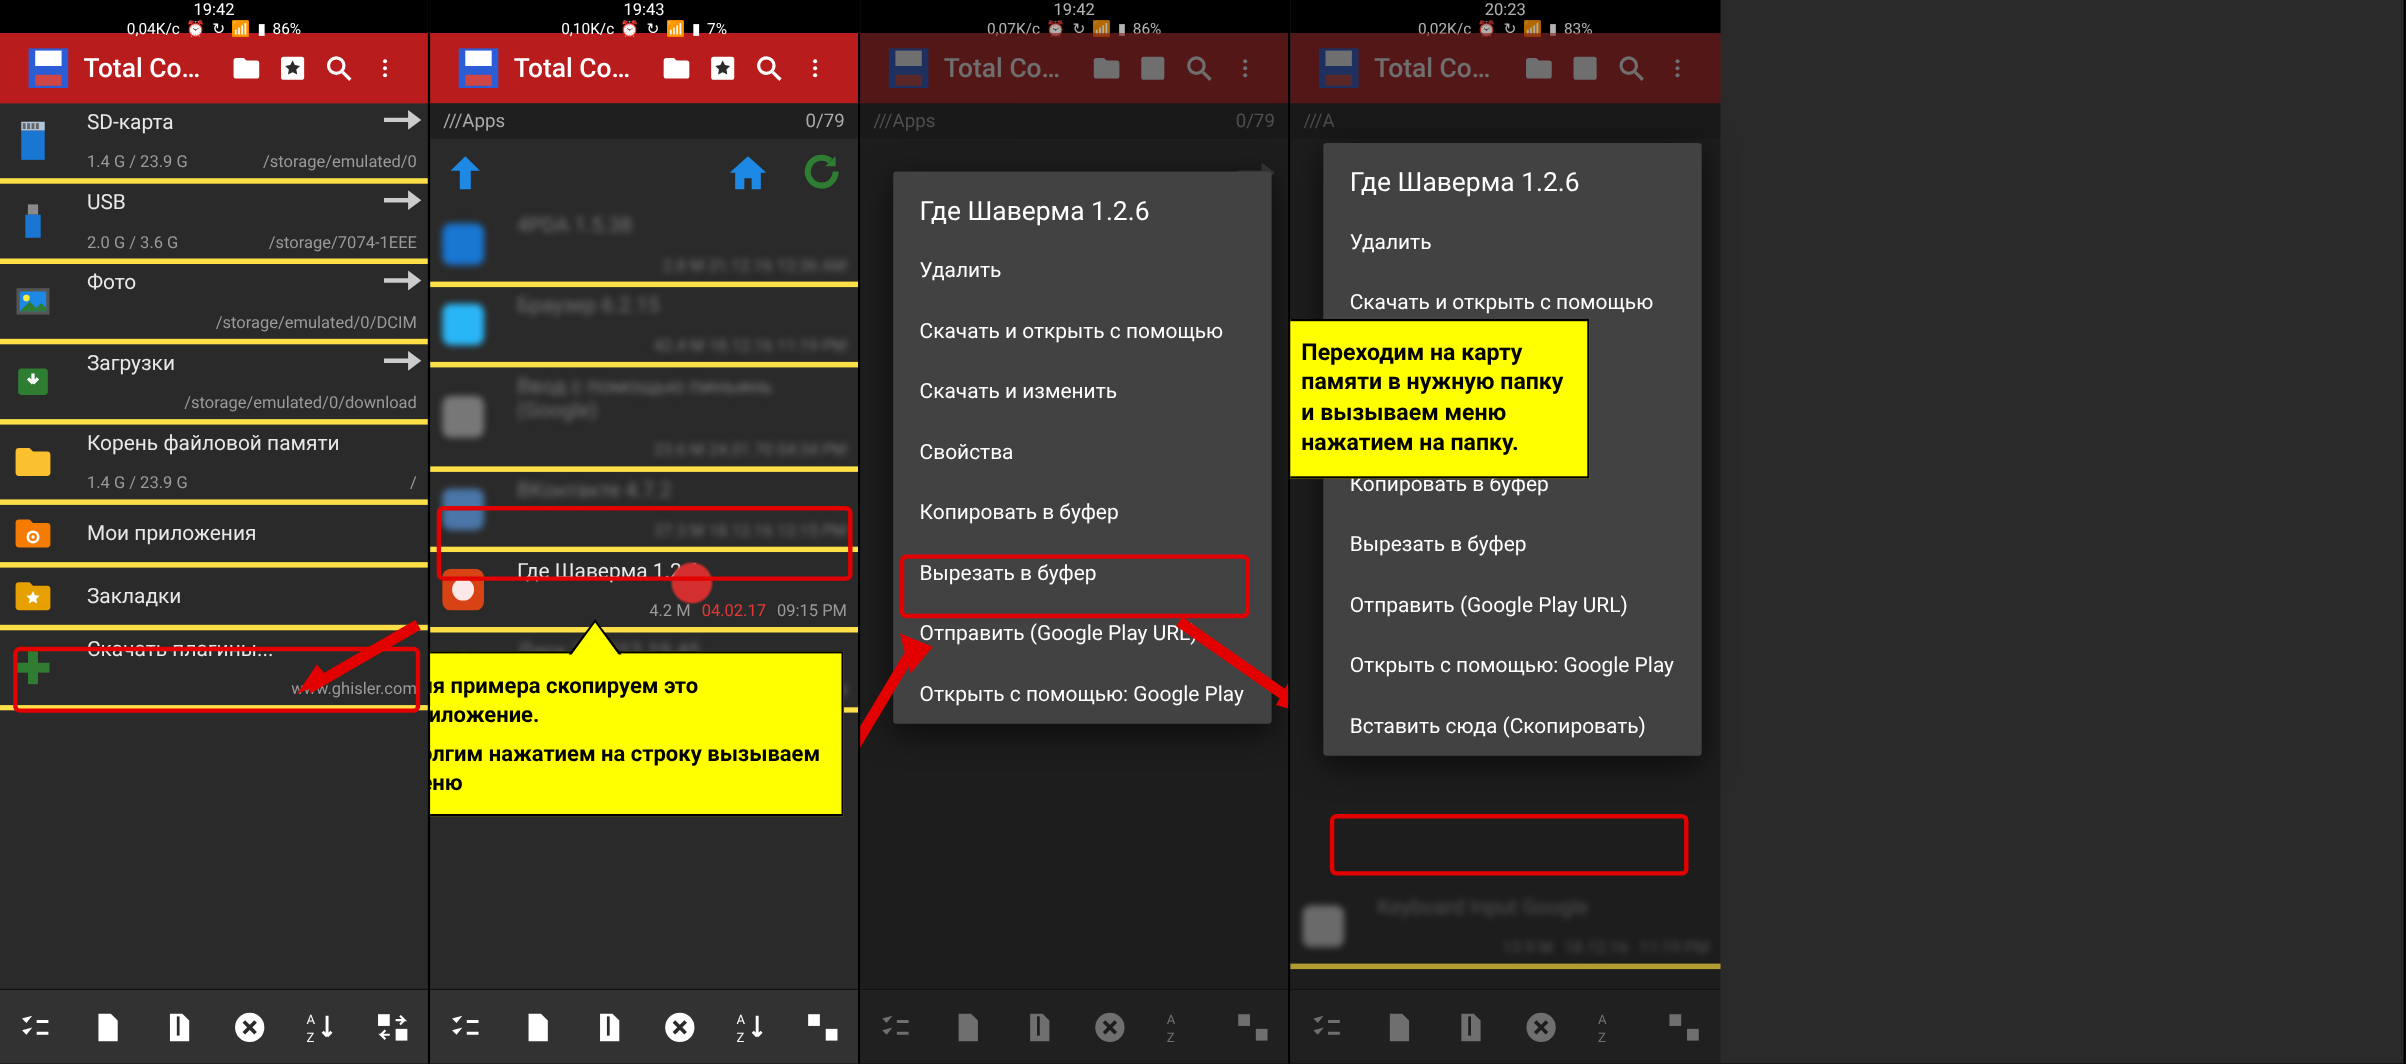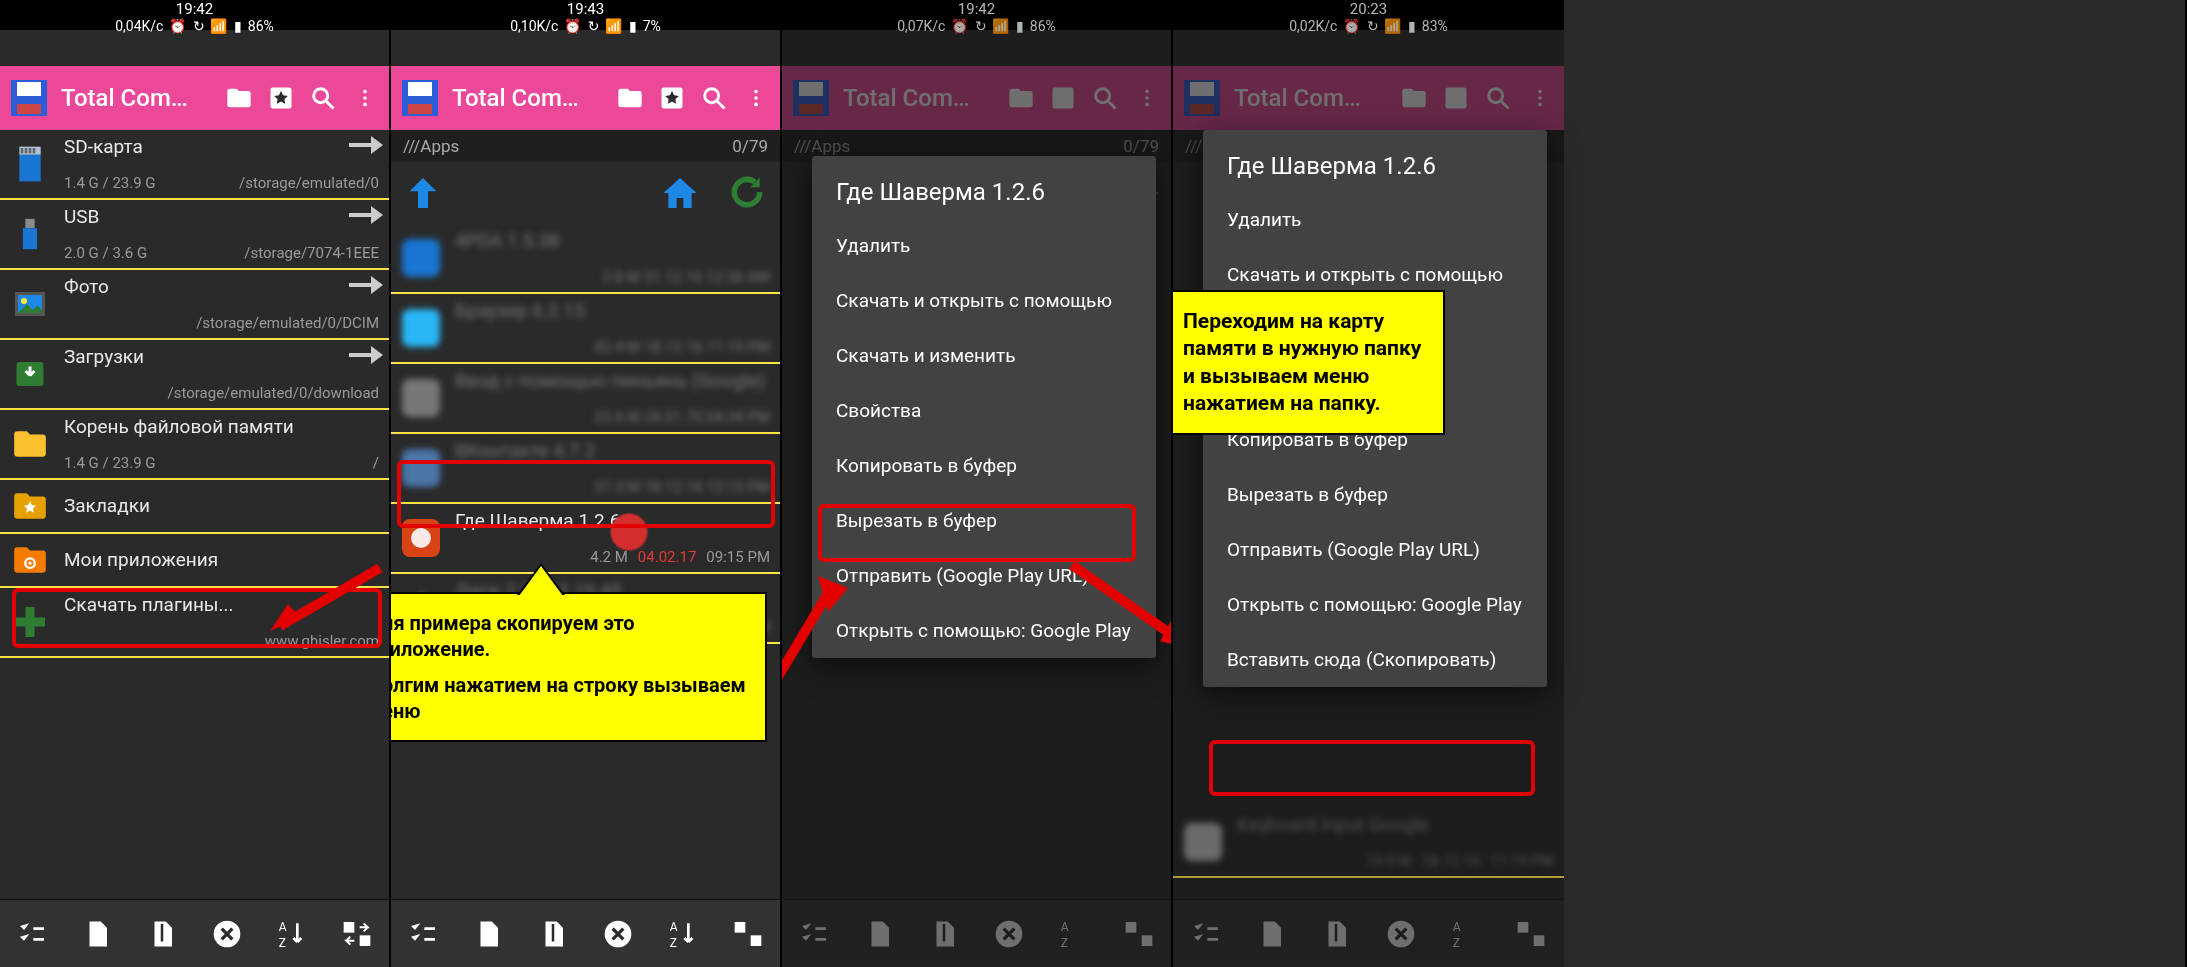--- a/index.html
+++ b/index.html
@@ -1,34 +1,34 @@
 <!DOCTYPE html>
 <html><head>
 <meta charset="utf-8">
 <style>
 * { margin:0; padding:0; box-sizing:border-box; font-family:Roboto,Arial,sans-serif; }
 body { background:#000; display:flex; width:2187px; height:967px; }
 .phone { position:relative; width:391px; height:967px; background:#2a2a2a; border-right:2px solid #000; overflow:hidden; }
 .statusbar { height:30px; background:#000; color:#fff; display:flex; align-items:center; padding:0 8px; font-size:15px;flex-direction:column; }
 .sb-left { flex:0 0 auto; }
 .sb-right { flex:1; text-align:right; font-size:14px; display:flex; justify-content:flex-end; align-items:center; gap:6px; }
-.topbar { height:64px; background:#ec4899; display:flex; align-items:center; padding:0 9px; gap:12px;margin-top:36px; }
+.topbar { height:64px; background:#b91c1c; display:flex; align-items:center; padding:0 24px; gap:12px; }
 .tc-icon { width:40px; height:40px; display:flex; align-items:center; justify-content:center; }
 .app-title { color:#fff; font-size:24px; font-weight:500; flex:1; white-space:nowrap; overflow:hidden; text-overflow:ellipsis; }
 .tb-ic { width:30px; height:30px; display:flex; align-items:center; justify-content:center; color:#fff; }
 
 .pathbar { height:32px; background:#1f1f1f; color:#aaa; display:flex; align-items:center; padding:0 12px; font-size:17px; }
 .pathbar .cnt { margin-left:auto; }
 .navrow { height:62px; display:flex; align-items:center; padding:0 12px; gap:28px; }
 .up-arrow { width:40px; height:40px; }
 .home-ic { width:40px; height:40px; margin-left:auto; }
 .refresh-ic { width:40px; height:40px; }
 
 .list { flex:1; overflow:hidden; }
-.row { display:flex; align-items:center; padding:6px 10px; min-height:60px; gap:14px; border-bottom:2px solid #fde047; position:relative; }
+.row { display:flex; align-items:center; padding:6px 10px; min-height:60px; gap:29px; border-bottom:5px solid #fde047; position:relative; }
 .row.compact { min-height:48px; }
 .ic { width:40px; height:40px; flex:0 0 40px; display:flex; align-items:center; justify-content:center; }
 .txts { flex:1; min-width:0; }
 .title { color:#e8e8e8; font-size:19px; line-height:22px; }
 .sub { color:#9a9a9a; font-size:15px; margin-top:16px; display:flex; gap:10px; }
 .sub .path { margin-left:auto; text-align:right; }
 .sub.right { justify-content:flex-end; }
 .arrow-r { position:absolute; right:6px; top:6px; width:34px; height:18px; }
 .blur .title, .blur .sub { filter:blur(3px); color:#777; }
 .blur .ic { filter:blur(3px); }
@@ -191,38 +191,38 @@
           <div class="title">Корень файловой памяти</div>
           <div class="sub">
             <span>1.4 G / 23.9 G</span>
             <span class="path">/</span>
           </div>
         </div>
     </div>
     <div class="row compact">
       <span class="ic">
           <svg viewBox="0 0 24 24" width="38" height="38">
-            <path d="M10 4H4a2 2 0 0 0-2 2v12a2 2 0 0 0 2 2h16a2 2 0 0 0 2-2V8a2 2 0 0 0-2-2h-8l-2-2z" fill="#e6a000"></path>
-            <path d="M12 9l1.2 2.4 2.6.4-1.9 1.8.5 2.6-2.4-1.3-2.4 1.3.5-2.6-1.9-1.8 2.6-.4z" fill="#fff"></path>
-          </svg>
-        </span>
-      <div class="txts">
-          <div class="title">Закладки</div>
-        </div>
-    </div>
-    <div class="row compact">
-      <span class="ic">
-          <svg viewBox="0 0 24 24" width="38" height="38">
             <path d="M10 4H4a2 2 0 0 0-2 2v12a2 2 0 0 0 2 2h16a2 2 0 0 0 2-2V8a2 2 0 0 0-2-2h-8l-2-2z" fill="#f57c00"></path>
             <circle cx="12" cy="14" r="3" fill="none" stroke="#fff" stroke-width="1.5"></circle>
             <circle cx="12" cy="14" r="1" fill="#fff"></circle>
           </svg>
         </span>
       <div class="txts">
           <div class="title">Мои приложения</div>
+        </div>
+    </div>
+    <div class="row compact">
+      <span class="ic">
+          <svg viewBox="0 0 24 24" width="38" height="38">
+            <path d="M10 4H4a2 2 0 0 0-2 2v12a2 2 0 0 0 2 2h16a2 2 0 0 0 2-2V8a2 2 0 0 0-2-2h-8l-2-2z" fill="#e6a000"></path>
+            <path d="M12 9l1.2 2.4 2.6.4-1.9 1.8.5 2.6-2.4-1.3-2.4 1.3.5-2.6-1.9-1.8 2.6-.4z" fill="#fff"></path>
+          </svg>
+        </span>
+      <div class="txts">
+          <div class="title">Закладки</div>
         </div>
     </div>
     <div class="row">
       <span class="ic">
           <svg viewBox="0 0 24 24" width="36" height="36" fill="#2e7d32">
             <rect x="9" y="2" width="6" height="20"></rect>
             <rect x="2" y="9" width="20" height="6"></rect>
           </svg>
         </span>
       <div class="txts">

